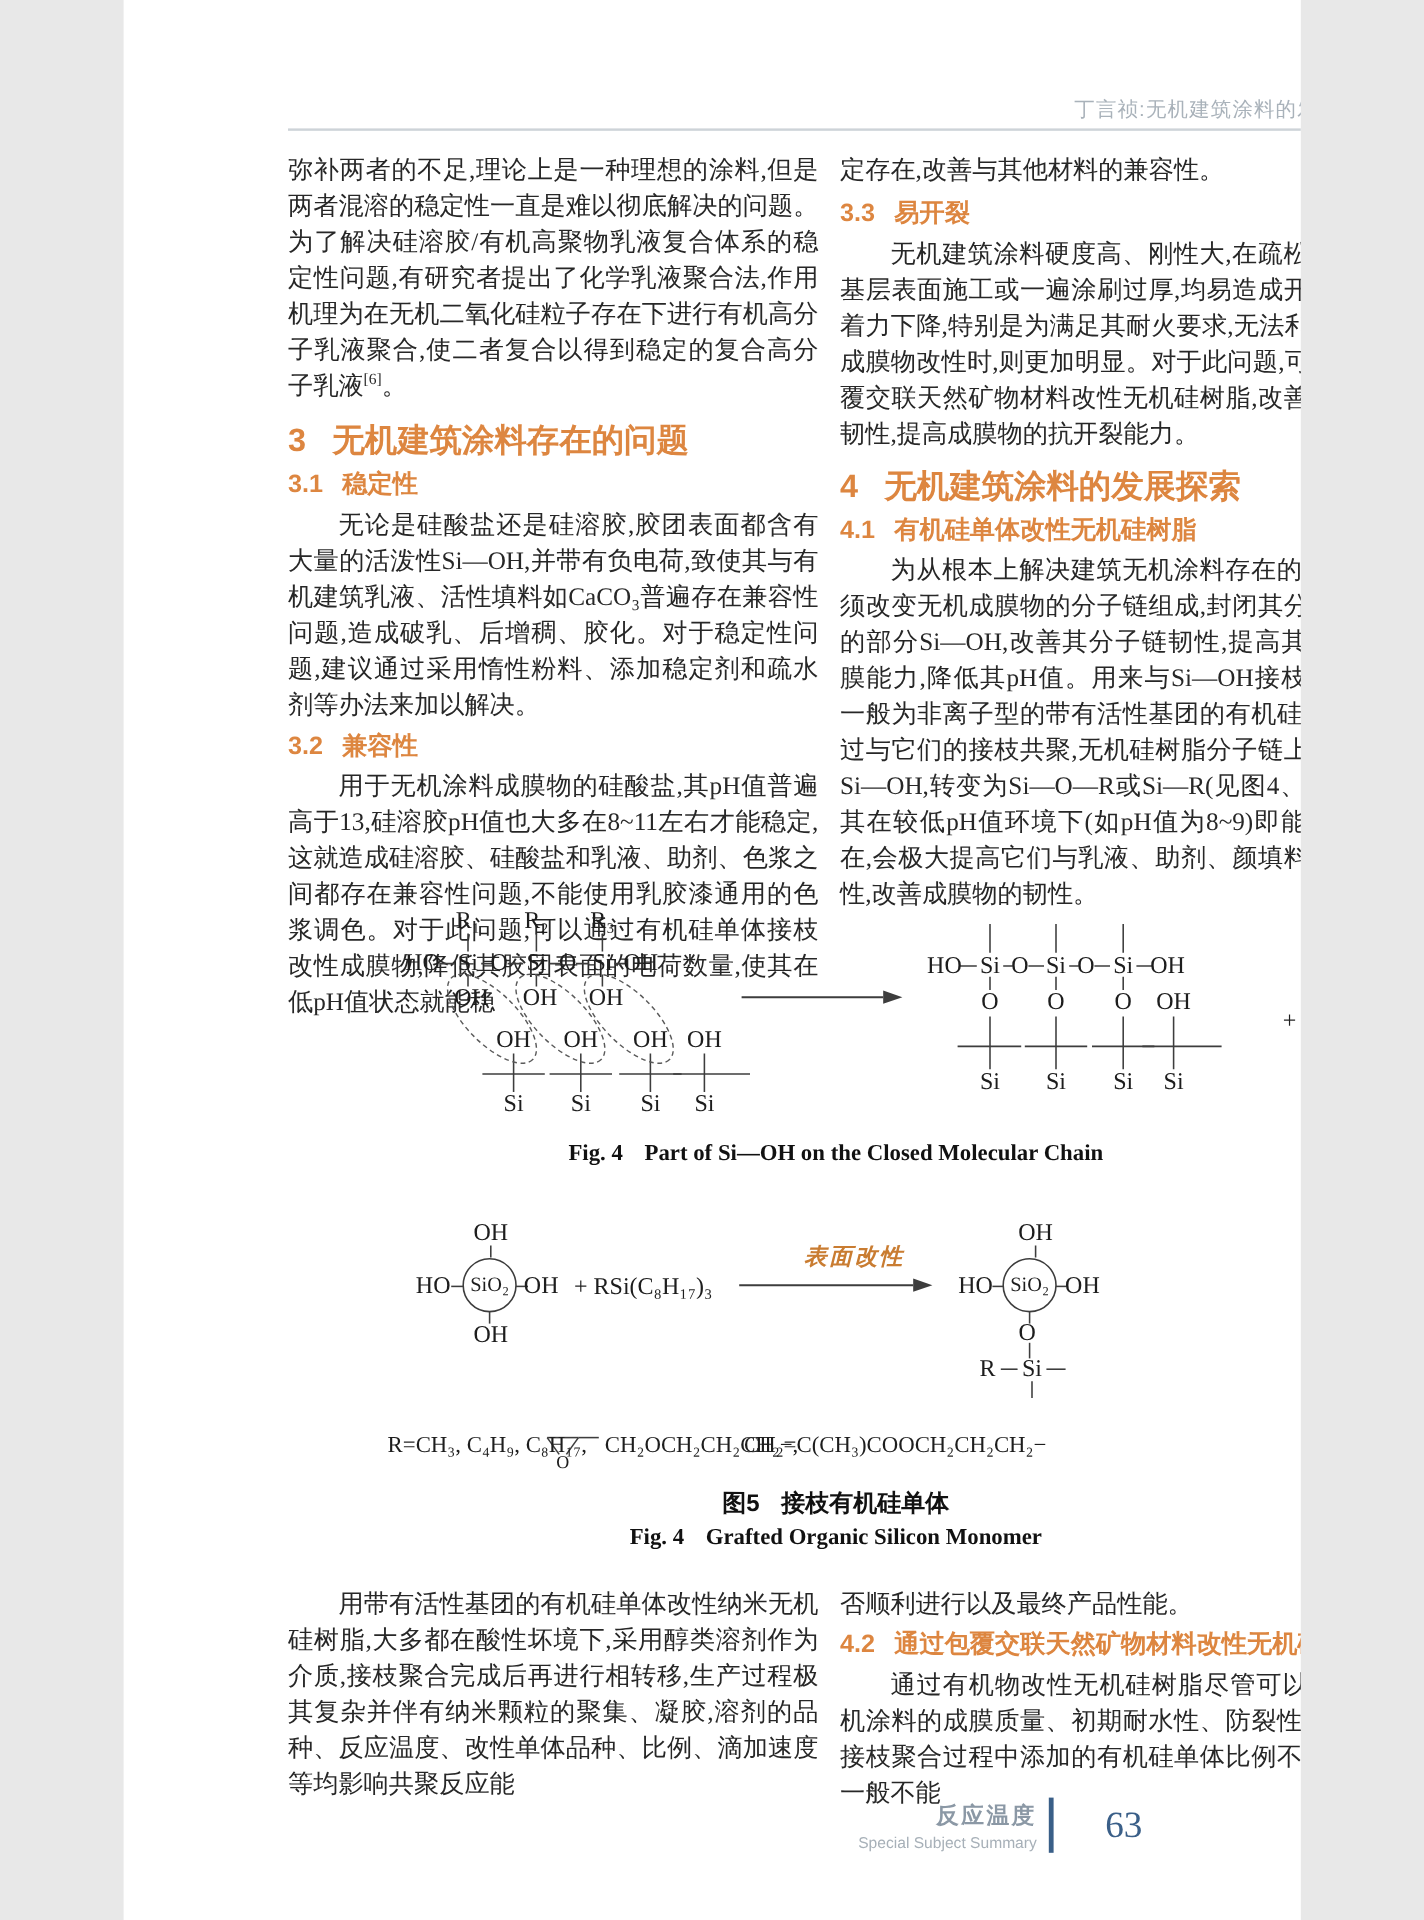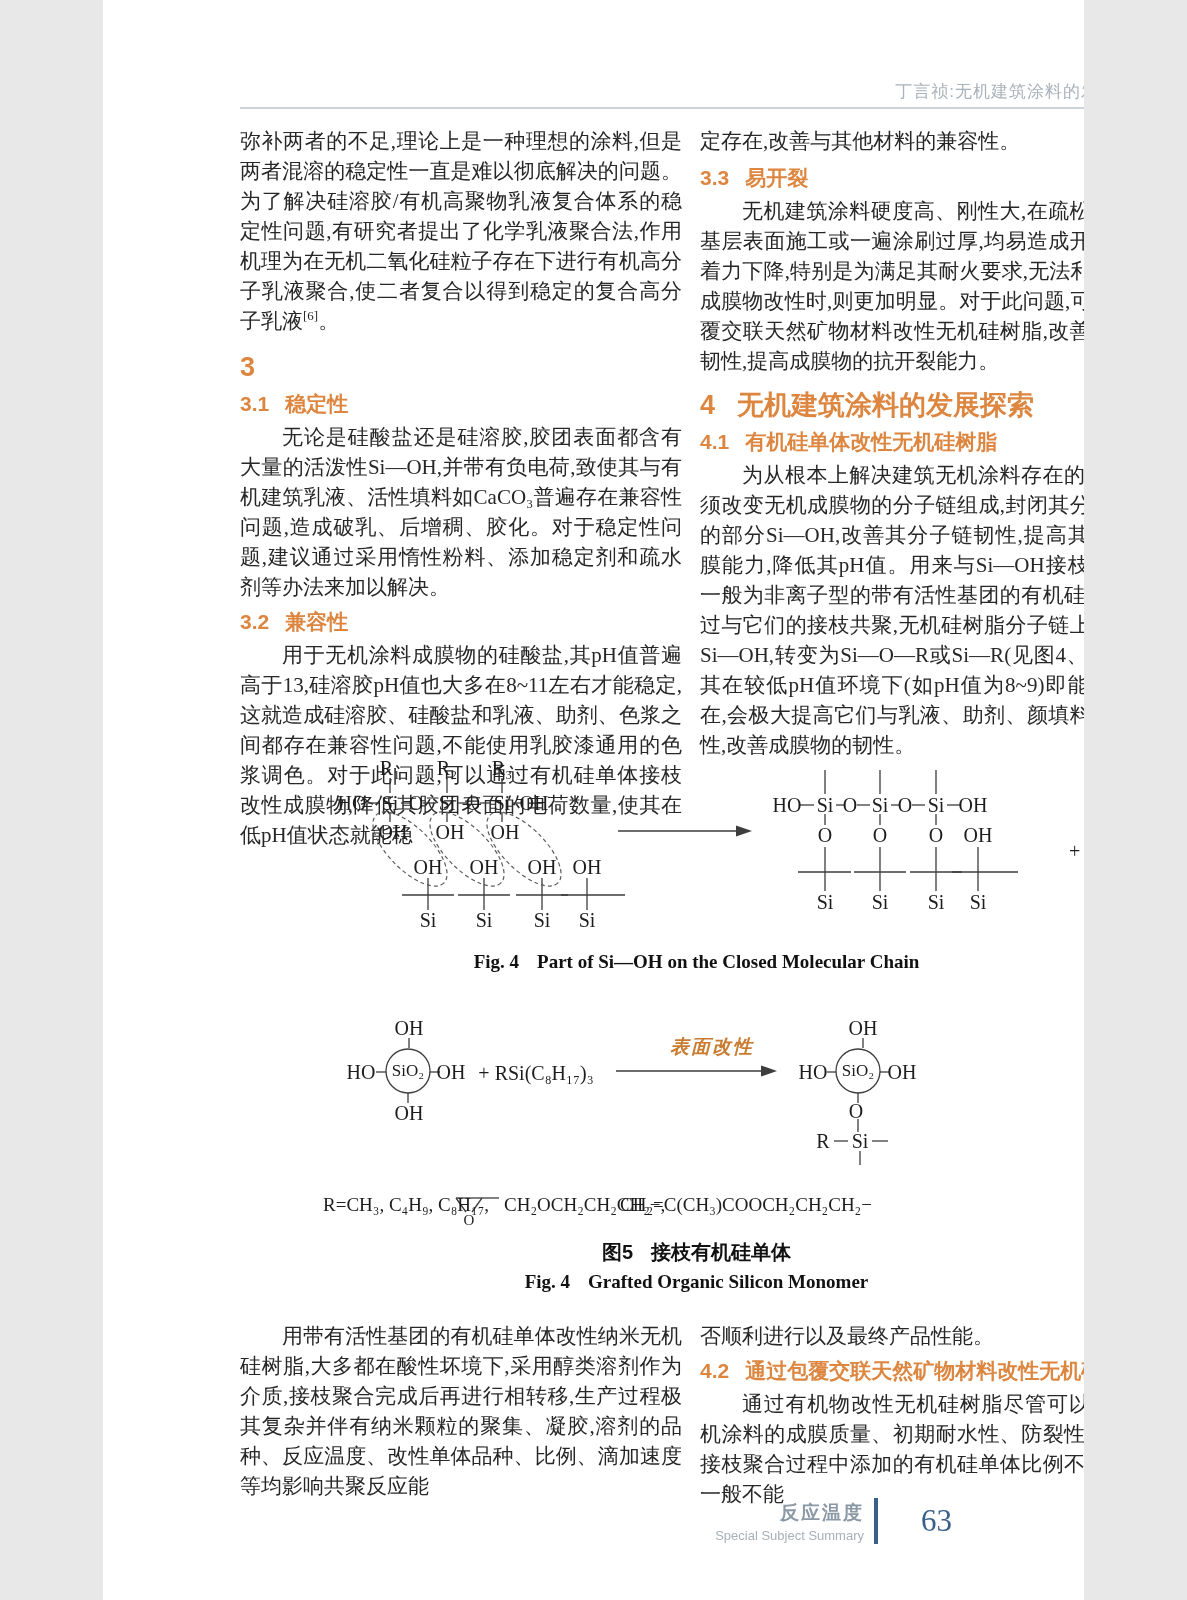--- a/index.html
+++ b/index.html
@@ -51,20 +51,21 @@
 
 <div class="page">
 
   <div class="running">丁言祯:无机建筑涂料的发展趋势</div>
   <div class="hrule"></div>
 
   <div class="col colL top">
     <p><span>弥补两者的不足,理论上是一种理想的涂料,但是两者混溶的稳定性一直是难以彻底解决的问题。为了解决硅溶胶/有机高聚物乳液复合体系的稳定性问题,有研究者提出了化学乳液聚合法,作用机理为在无机二氧化硅粒子存在下进行有机高分子乳液聚合,使二者复合以得到稳定的复合高分子乳液</span><sup>[6]</sup><span>。</span></p>
     <div class="h1s">
         <span class="num">3</span>
+        <span>无机建筑涂料存在的问题</span>
       </div>
     <div class="h2s">
         <span class="num">3.1</span>
         <span>稳定性</span>
       </div>
     <p class="ind">无论是硅酸盐还是硅溶胶,胶团表面都含有大量的活泼性Si—OH,并带有负电荷,致使其与有机建筑乳液、活性填料如CaCO₃普遍存在兼容性问题,造成破乳、后增稠、胶化。对于稳定性问题,建议通过采用惰性粉料、添加稳定剂和疏水剂等办法来加以解决。</p>
     <div class="h2s">
         <span class="num">3.2</span>
         <span>兼容性</span>
       </div>

